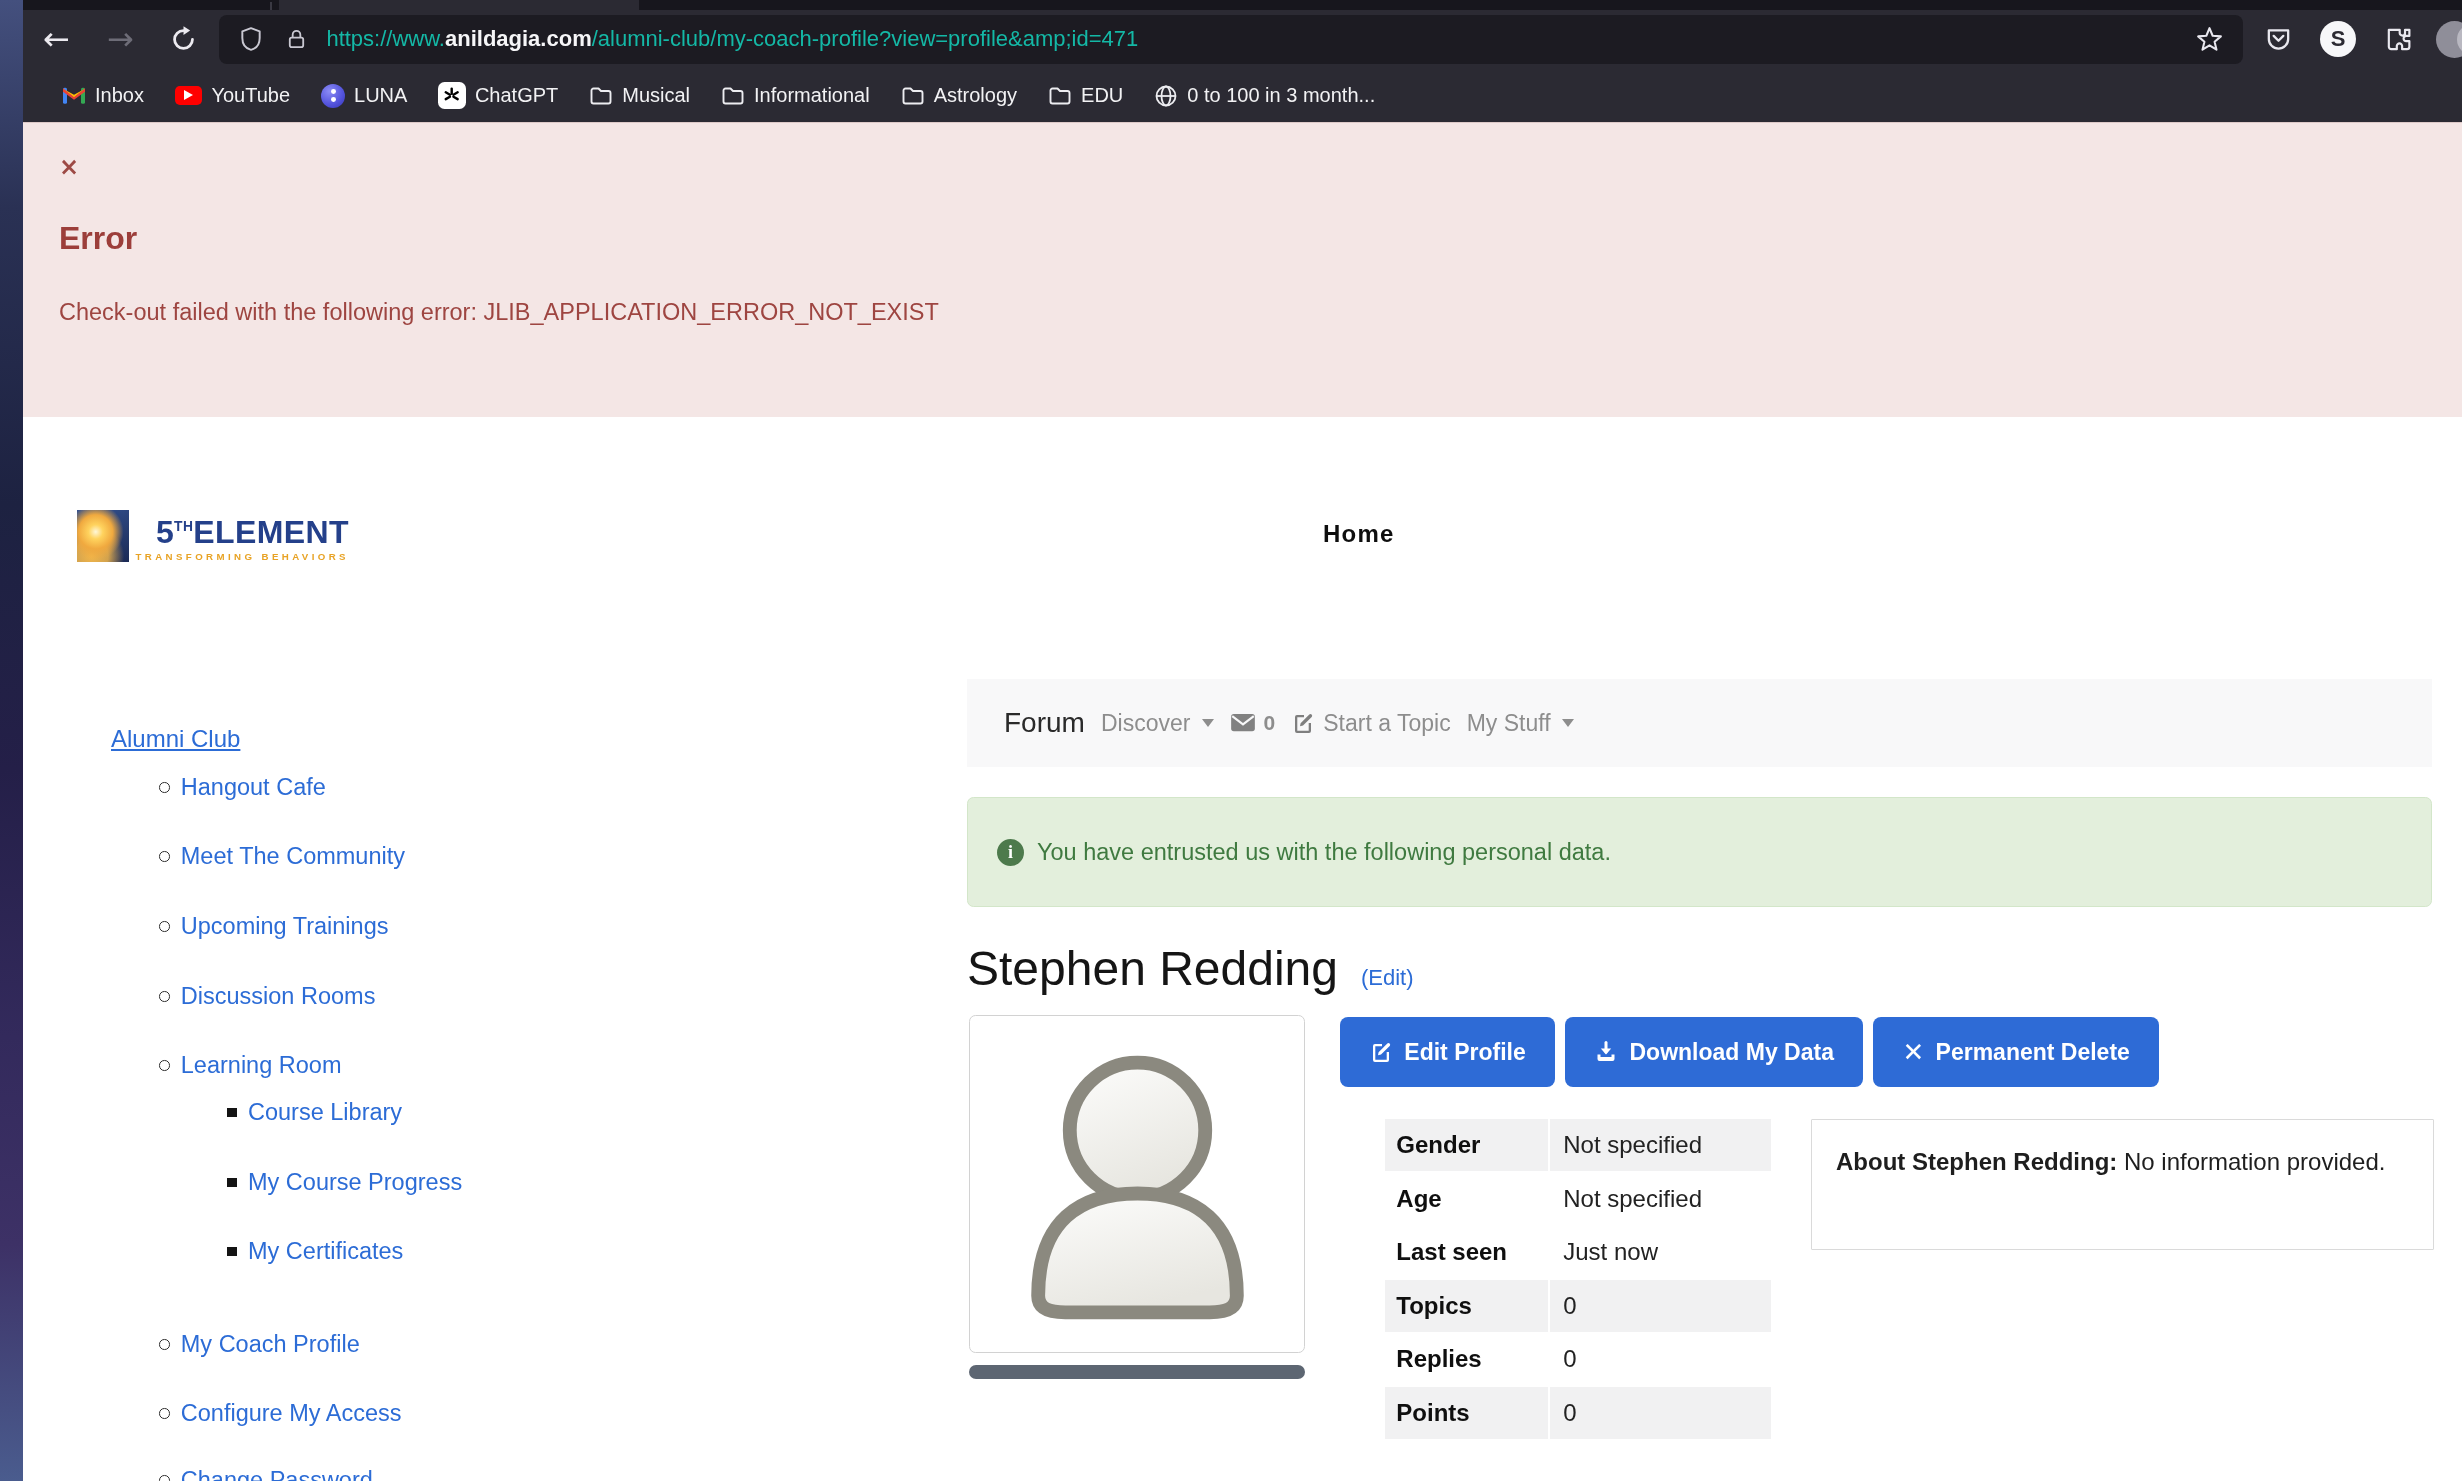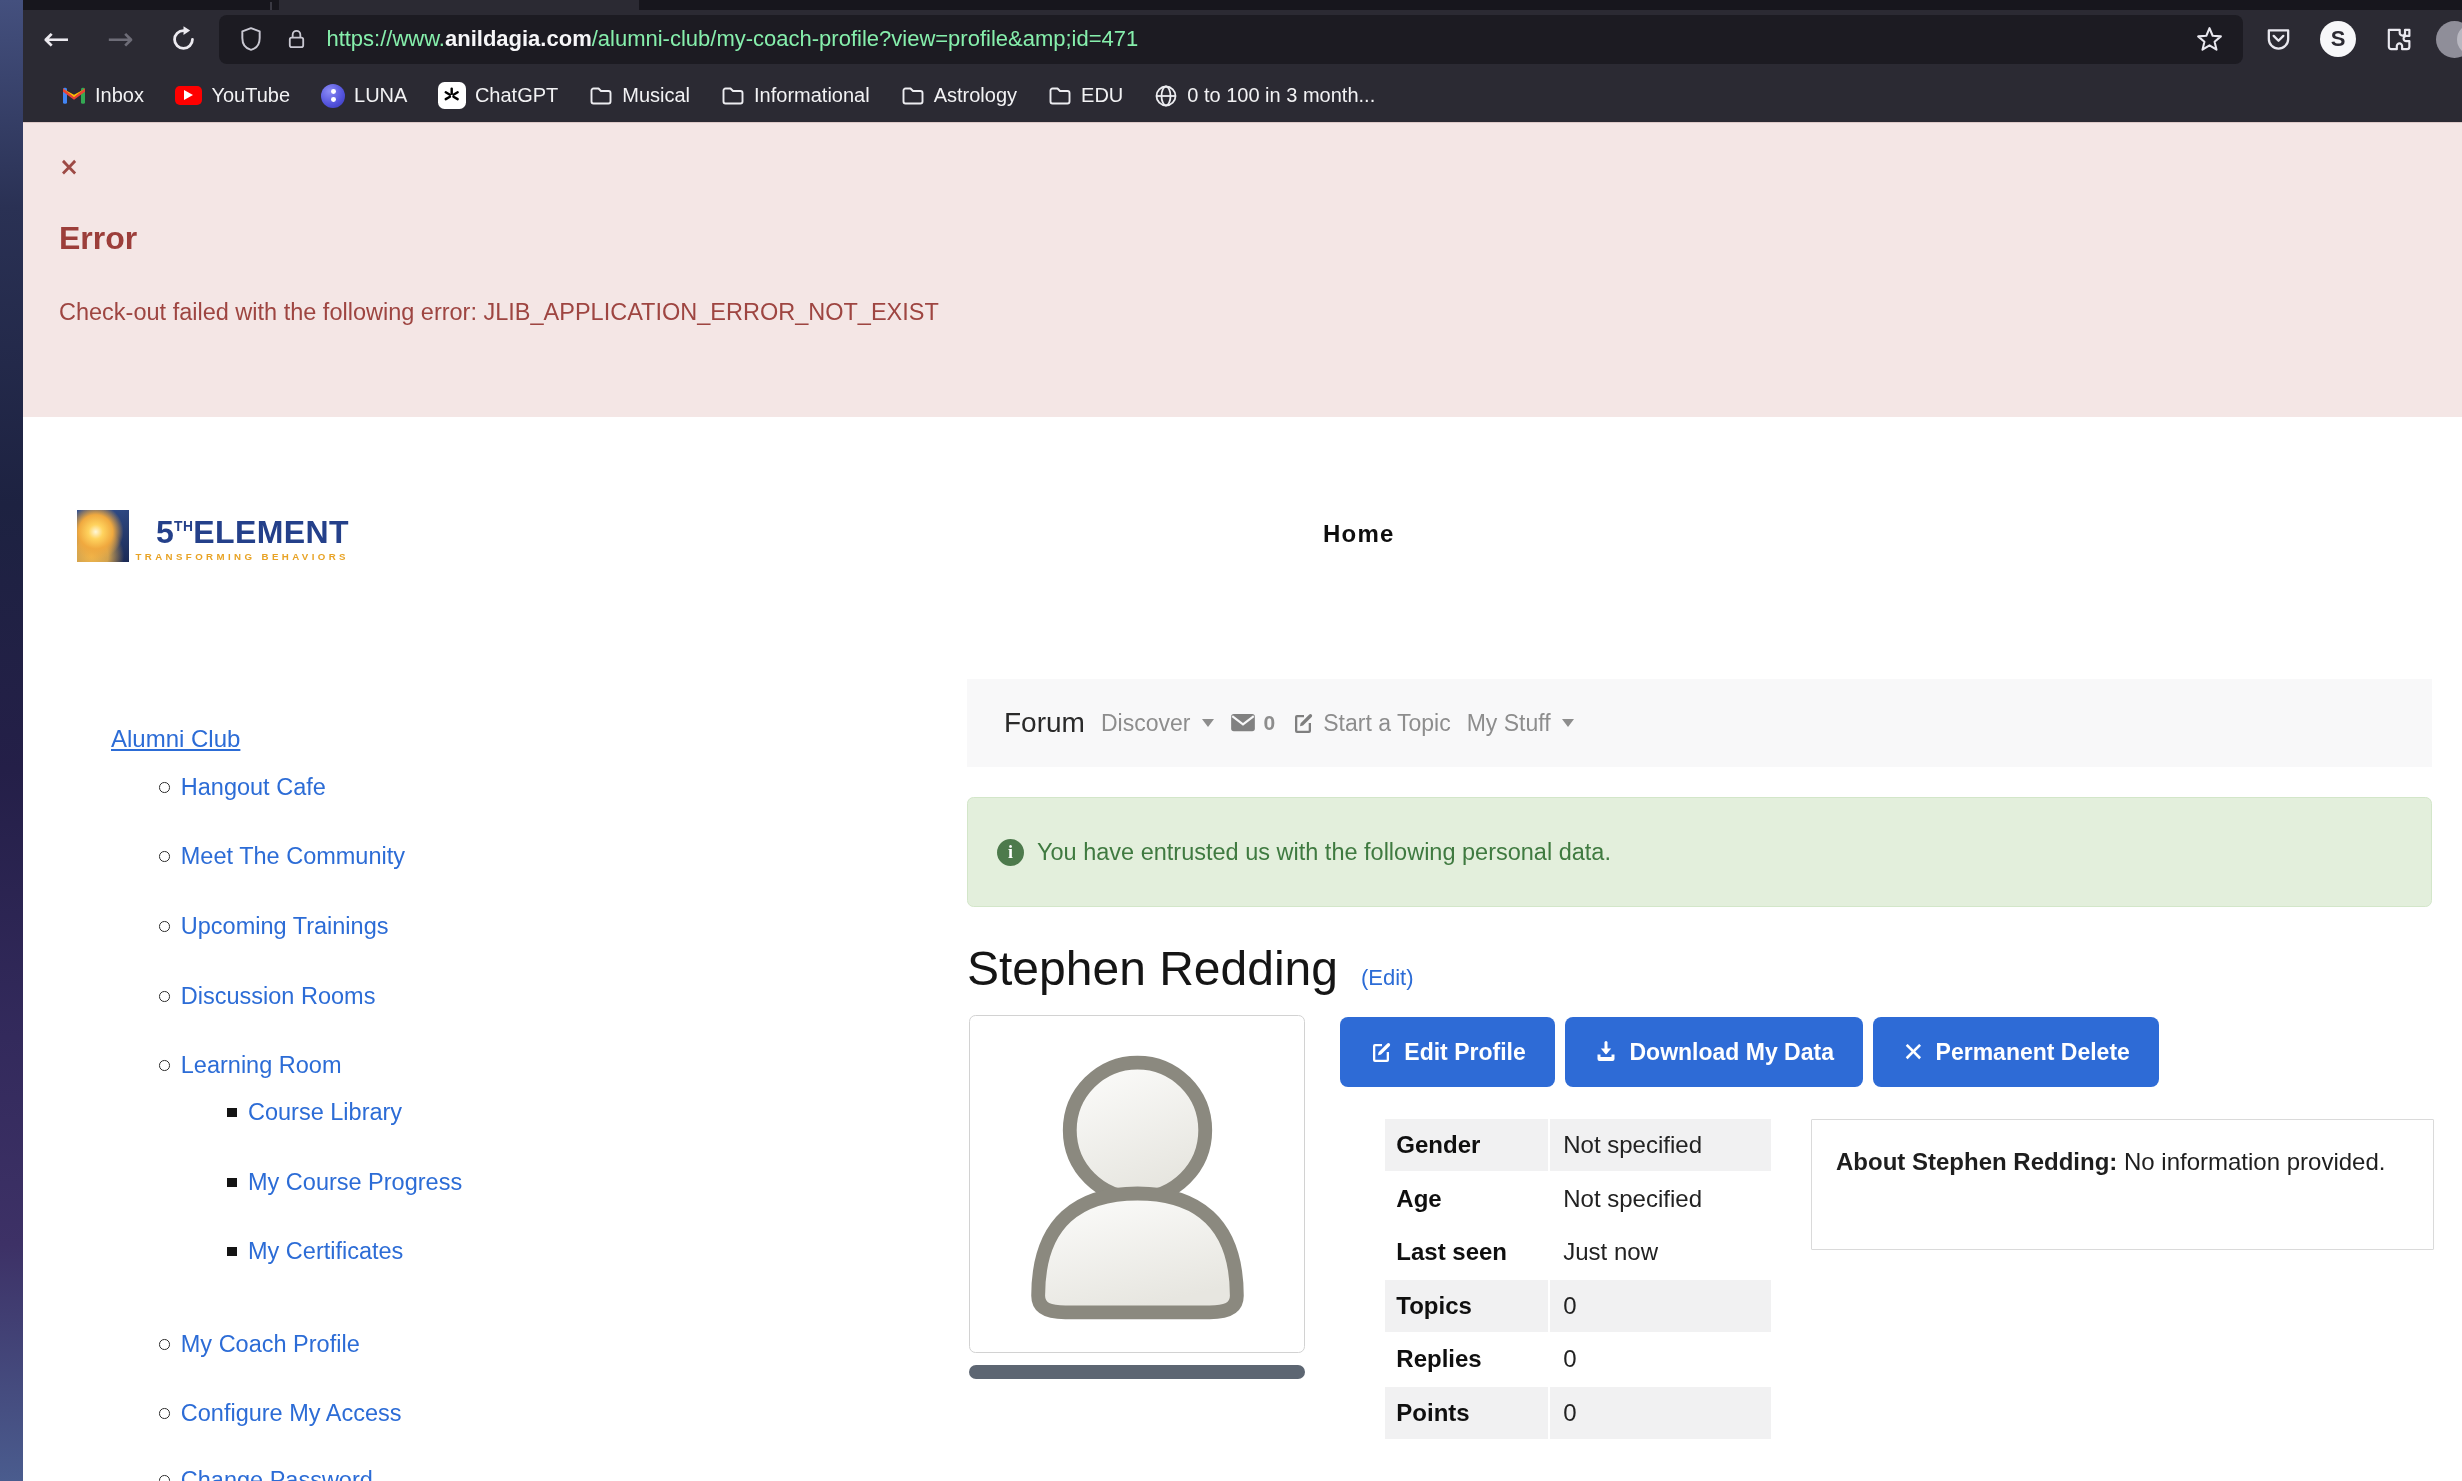--- a/index.html
+++ b/index.html
@@ -14,21 +14,21 @@
 
   
   .tabstrip { left:23px; top:0; width:2440px; height:9.7px; background:#17161d; }
   .tab-active { left:279px; top:0; width:360px; height:9.7px; background:#2b2a33; }
   .tab-sep { left:270px; top:1.6px; width:1.6px; height:8px; background:#3a3943; }
   .toolbar { left:23px; top:9.7px; width:2440px; height:59px; background:#2b2a33; }
   .navbtn { top:9.7px; height:59px; width:49px; display:flex; align-items:center; justify-content:center; font-size:32px; color:#eceaf0; }
   .urlbar { left:219px; top:14.6px; width:2024px; height:49px; background:#1c1b22; border-radius:8px; display:flex; align-items:center; padding:0 19.4px; }
   .urlbar .icon { flex:0 0 auto; display:flex; align-items:center; justify-content:center; }
   .url-text { margin-left:18px; font-size:22px; white-space:nowrap; overflow:hidden; }
-  .url-gray { color:#86efac;text-align:center; }
+  .url-gray { color:#14b8a6;text-align:center; }
   .url-domain { color:#f6f6f8; font-weight:700; }
   .url-spacer { flex:1; }
   .chrome-ic { top:9.7px; height:59px; width:52px; display:flex; align-items:center; justify-content:center; }
   .s-circle { width:36px; height:36px; border-radius:50%; background:#f7f7f9; color:#2c2b33; font-weight:700; font-size:22px; display:flex; align-items:center; justify-content:center; }
   .profile-circles { width:37px; height:37px; border-radius:50%; background:#8f8e99; position:relative; overflow:visible; }
   .profile-circles::after { content:""; position:absolute; left:21px; top:3.2px; width:31px; height:31px; border-radius:50%; background:#b9b8c1; }
 
   .bookmarks { left:23px; top:69px; width:2440px; height:53px; background:#2b2a33; display:flex; align-items:center; padding-left:39px; gap:31px; }
   .bm { display:flex; align-items:center; gap:9px; }
   .bm-label { color:#f2f2f4; font-size:20px; font-weight:500; white-space:nowrap; }

